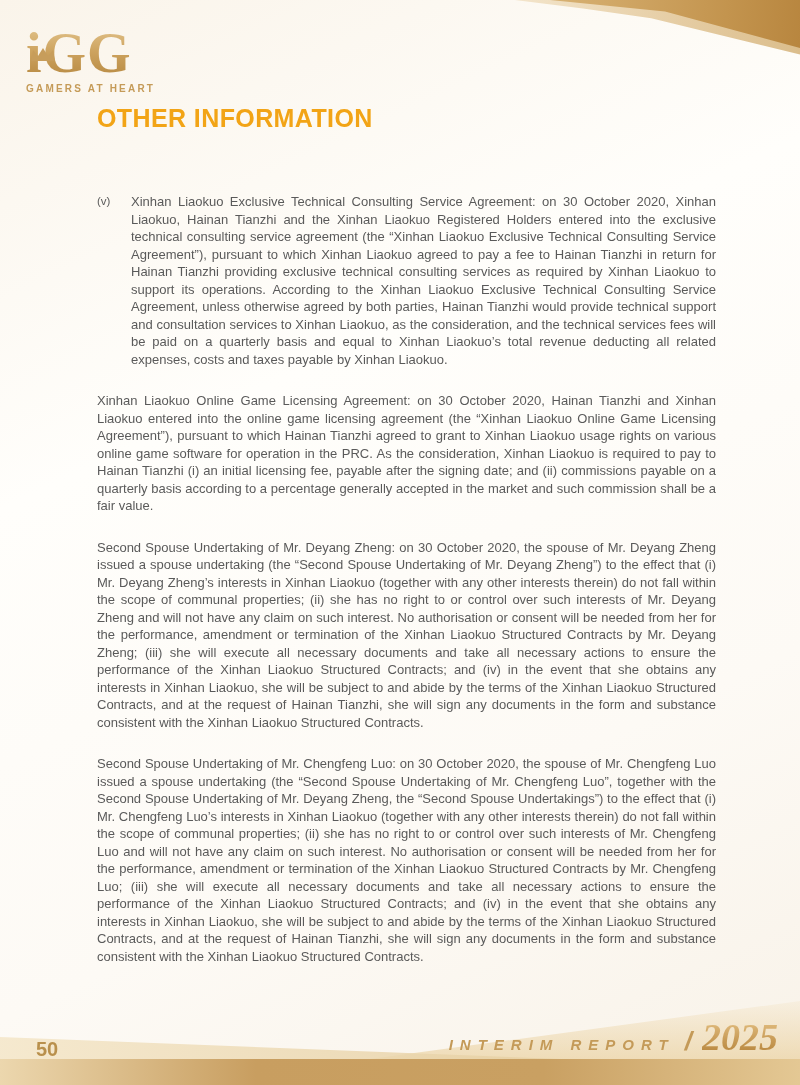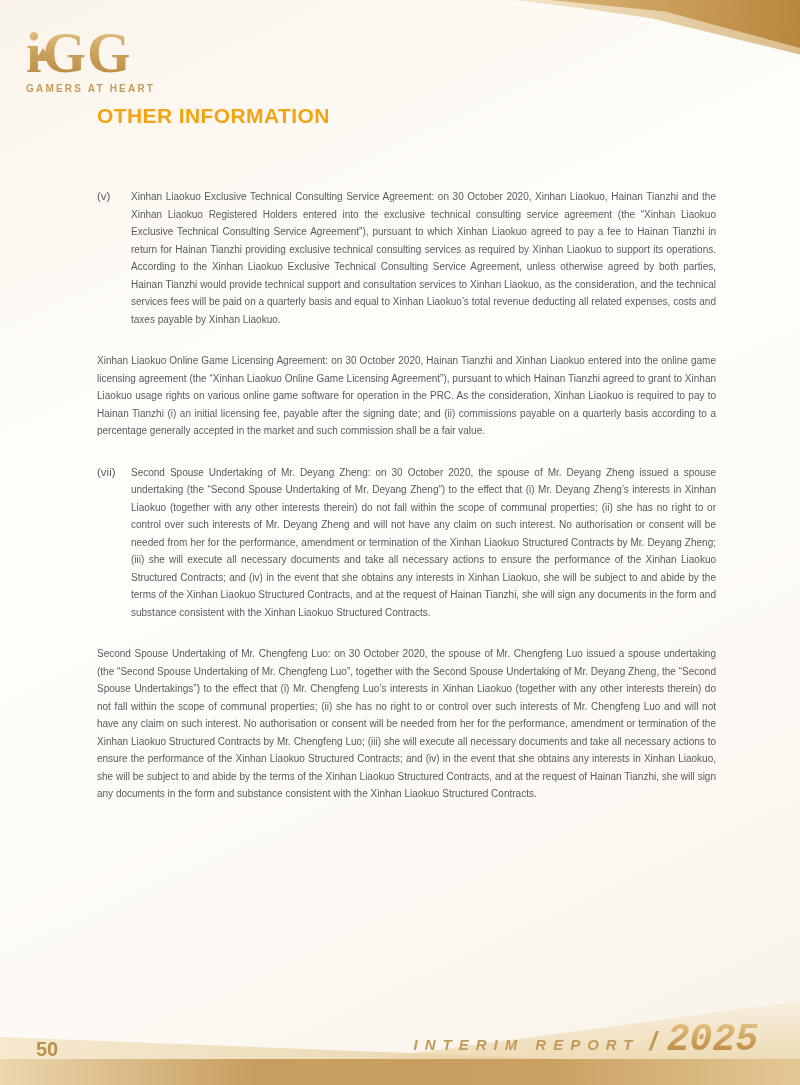--- a/index.html
+++ b/index.html
@@ -38,39 +38,39 @@
   }
   .crown{ position:absolute; top:0; left:4px; }
   .logo-tagline{
     font-size:10px; letter-spacing:2.2px; font-weight:700;
     color:#c59b58; margin-top:1px;
   }
 
   
   .page-title{
     margin:104px 0 0 97px;
-    font-size:21px; font-weight:700; letter-spacing:.4px;
+    font-size:25px; font-weight:700; letter-spacing:.4px;
     color:#f2a416;
   }
 
   
   .content{
     margin:60px 84px 0 97px;
   }
   .list-item{
     display:flex;
     margin-bottom:24px;
   }
   .item-label{
     flex:0 0 34px;
     font-size:11.5px; line-height:17.5px; color:#5a5a5a;
   }
   .item-text{
     flex:1;
-    font-size:10px; line-height:17.5px; color:#5a5a5a;
+    font-size:13px; line-height:17.5px; color:#5a5a5a;
     text-align:justify;
   }
 
   
   .bottom-bar{
     position:absolute; left:0; right:0; bottom:0; height:26px;
     background:linear-gradient(90deg,#ecd7ae 0%,#c89e60 32%,#c9a062 68%,#e4c894 100%);
   }
   .bottom-wedge-left{
     position:absolute; left:0; bottom:26px; width:560px; height:22px;
@@ -83,32 +83,32 @@
     background:linear-gradient(180deg, rgba(236,210,158,0.15), rgba(230,200,140,0.55));
     clip-path:polygon(100% 0, 100% 100%, 0 100%);
   }
 
   
   .page-number{
     position:absolute; left:36px; bottom:24px; z-index:5;
     font-size:20px; font-weight:700; color:#b9904c;
   }
   .report-line{
-    position:absolute; right:42px; bottom:28px; z-index:5;
+    position:absolute; right:22px; bottom:28px; z-index:5;
     display:flex; align-items:baseline; gap:10px;
   }
   .report-title{
     font-style:italic; font-weight:700; font-size:15px; letter-spacing:7px;
     color:#c49a58;
   }
   .report-separator{
     font-style:italic; font-weight:700; font-size:26px; color:#c49a58;
   }
   .report-year{
-    font-family:Liberation Mono, monospace;
+    font-family:Liberation Serif, serif;
     font-style:italic; font-weight:700; font-size:38px; line-height:34px;
     background:linear-gradient(180deg,#e3bf82 0%,#c79a55 60%,#b8873e 100%);
     -webkit-background-clip:text; background-clip:text; color:transparent;
   }
 </style>
 </head>
 <body>
 
 <div class="page">
 
@@ -134,21 +134,20 @@
     <div class="list-item">
       <div class="item-label">(v)</div>
       <div class="item-text">Xinhan Liaokuo Exclusive Technical Consulting Service Agreement: on 30 October 2020, Xinhan Liaokuo, Hainan Tianzhi and the Xinhan Liaokuo Registered Holders entered into the exclusive technical consulting service agreement (the “Xinhan Liaokuo Exclusive Technical Consulting Service Agreement”), pursuant to which Xinhan Liaokuo agreed to pay a fee to Hainan Tianzhi in return for Hainan Tianzhi providing exclusive technical consulting services as required by Xinhan Liaokuo to support its operations. According to the Xinhan Liaokuo Exclusive Technical Consulting Service Agreement, unless otherwise agreed by both parties, Hainan Tianzhi would provide technical support and consultation services to Xinhan Liaokuo, as the consideration, and the technical services fees will be paid on a quarterly basis and equal to Xinhan Liaokuo’s total revenue deducting all related expenses, costs and taxes payable by Xinhan Liaokuo.</div>
     </div>
 
     <div class="list-item">
       <div class="item-text">Xinhan Liaokuo Online Game Licensing Agreement: on 30 October 2020, Hainan Tianzhi and Xinhan Liaokuo entered into the online game licensing agreement (the “Xinhan Liaokuo Online Game Licensing Agreement”), pursuant to which Hainan Tianzhi agreed to grant to Xinhan Liaokuo usage rights on various online game software for operation in the PRC. As the consideration, Xinhan Liaokuo is required to pay to Hainan Tianzhi (i) an initial licensing fee, payable after the signing date; and (ii) commissions payable on a quarterly basis according to a percentage generally accepted in the market and such commission shall be a fair value.</div>
     </div>
 
     <div class="list-item">
-      <div class="item-label">(vii)</div>
       <div class="item-text">Second Spouse Undertaking of Mr. Deyang Zheng: on 30 October 2020, the spouse of Mr. Deyang Zheng issued a spouse undertaking (the “Second Spouse Undertaking of Mr. Deyang Zheng”) to the effect that (i) Mr. Deyang Zheng’s interests in Xinhan Liaokuo (together with any other interests therein) do not fall within the scope of communal properties; (ii) she has no right to or control over such interests of Mr. Deyang Zheng and will not have any claim on such interest. No authorisation or consent will be needed from her for the performance, amendment or termination of the Xinhan Liaokuo Structured Contracts by Mr. Deyang Zheng; (iii) she will execute all necessary documents and take all necessary actions to ensure the performance of the Xinhan Liaokuo Structured Contracts; and (iv) in the event that she obtains any interests in Xinhan Liaokuo, she will be subject to and abide by the terms of the Xinhan Liaokuo Structured Contracts, and at the request of Hainan Tianzhi, she will sign any documents in the form and substance consistent with the Xinhan Liaokuo Structured Contracts.</div>
     </div>
 
     <div class="list-item">
       <div class="item-text">Second Spouse Undertaking of Mr. Chengfeng Luo: on 30 October 2020, the spouse of Mr. Chengfeng Luo issued a spouse undertaking (the “Second Spouse Undertaking of Mr. Chengfeng Luo”, together with the Second Spouse Undertaking of Mr. Deyang Zheng, the “Second Spouse Undertakings”) to the effect that (i) Mr. Chengfeng Luo’s interests in Xinhan Liaokuo (together with any other interests therein) do not fall within the scope of communal properties; (ii) she has no right to or control over such interests of Mr. Chengfeng Luo and will not have any claim on such interest. No authorisation or consent will be needed from her for the performance, amendment or termination of the Xinhan Liaokuo Structured Contracts by Mr. Chengfeng Luo; (iii) she will execute all necessary documents and take all necessary actions to ensure the performance of the Xinhan Liaokuo Structured Contracts; and (iv) in the event that she obtains any interests in Xinhan Liaokuo, she will be subject to and abide by the terms of the Xinhan Liaokuo Structured Contracts, and at the request of Hainan Tianzhi, she will sign any documents in the form and substance consistent with the Xinhan Liaokuo Structured Contracts.</div>
     </div>
 
   </div>
 
   <div class="bottom-wedge-right"></div>

